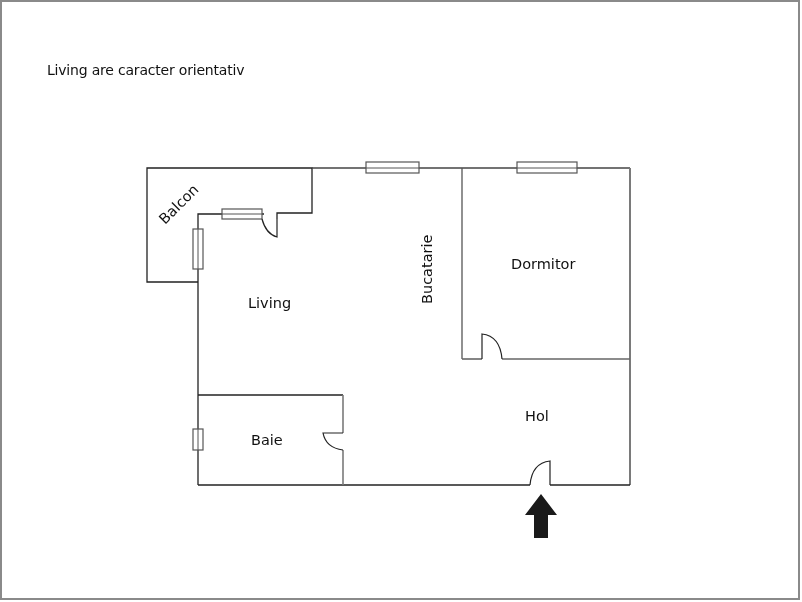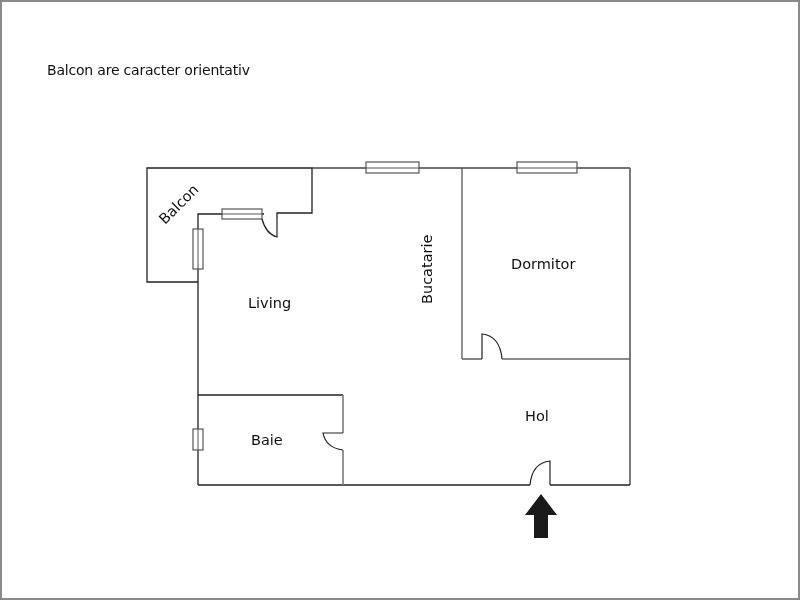--- a/index.html
+++ b/index.html
@@ -23,21 +23,21 @@
     .lbl {
       font-family: "DejaVu Sans", sans-serif;
       font-size: 14.5px; fill: #111;
     }
   </style>
 </head>
 <body>
 
 <div class="frame"></div>
 
-<div class="note">Balcon are caracter orientativ</div>
+<div class="note">Living are caracter orientativ</div>
 
 <svg class="plan" width="802" height="602" viewBox="0 0 802 602">
   <g fill="none" stroke-width="1.3">
 
     <g stroke="#222">
       <polyline points="198,282 147,282 147,168 312,168 312,213 277,213 277,219"></polyline>
     </g>
 
     <line x1="312" y1="168" x2="630" y2="168" stroke="#444"></line>
 

